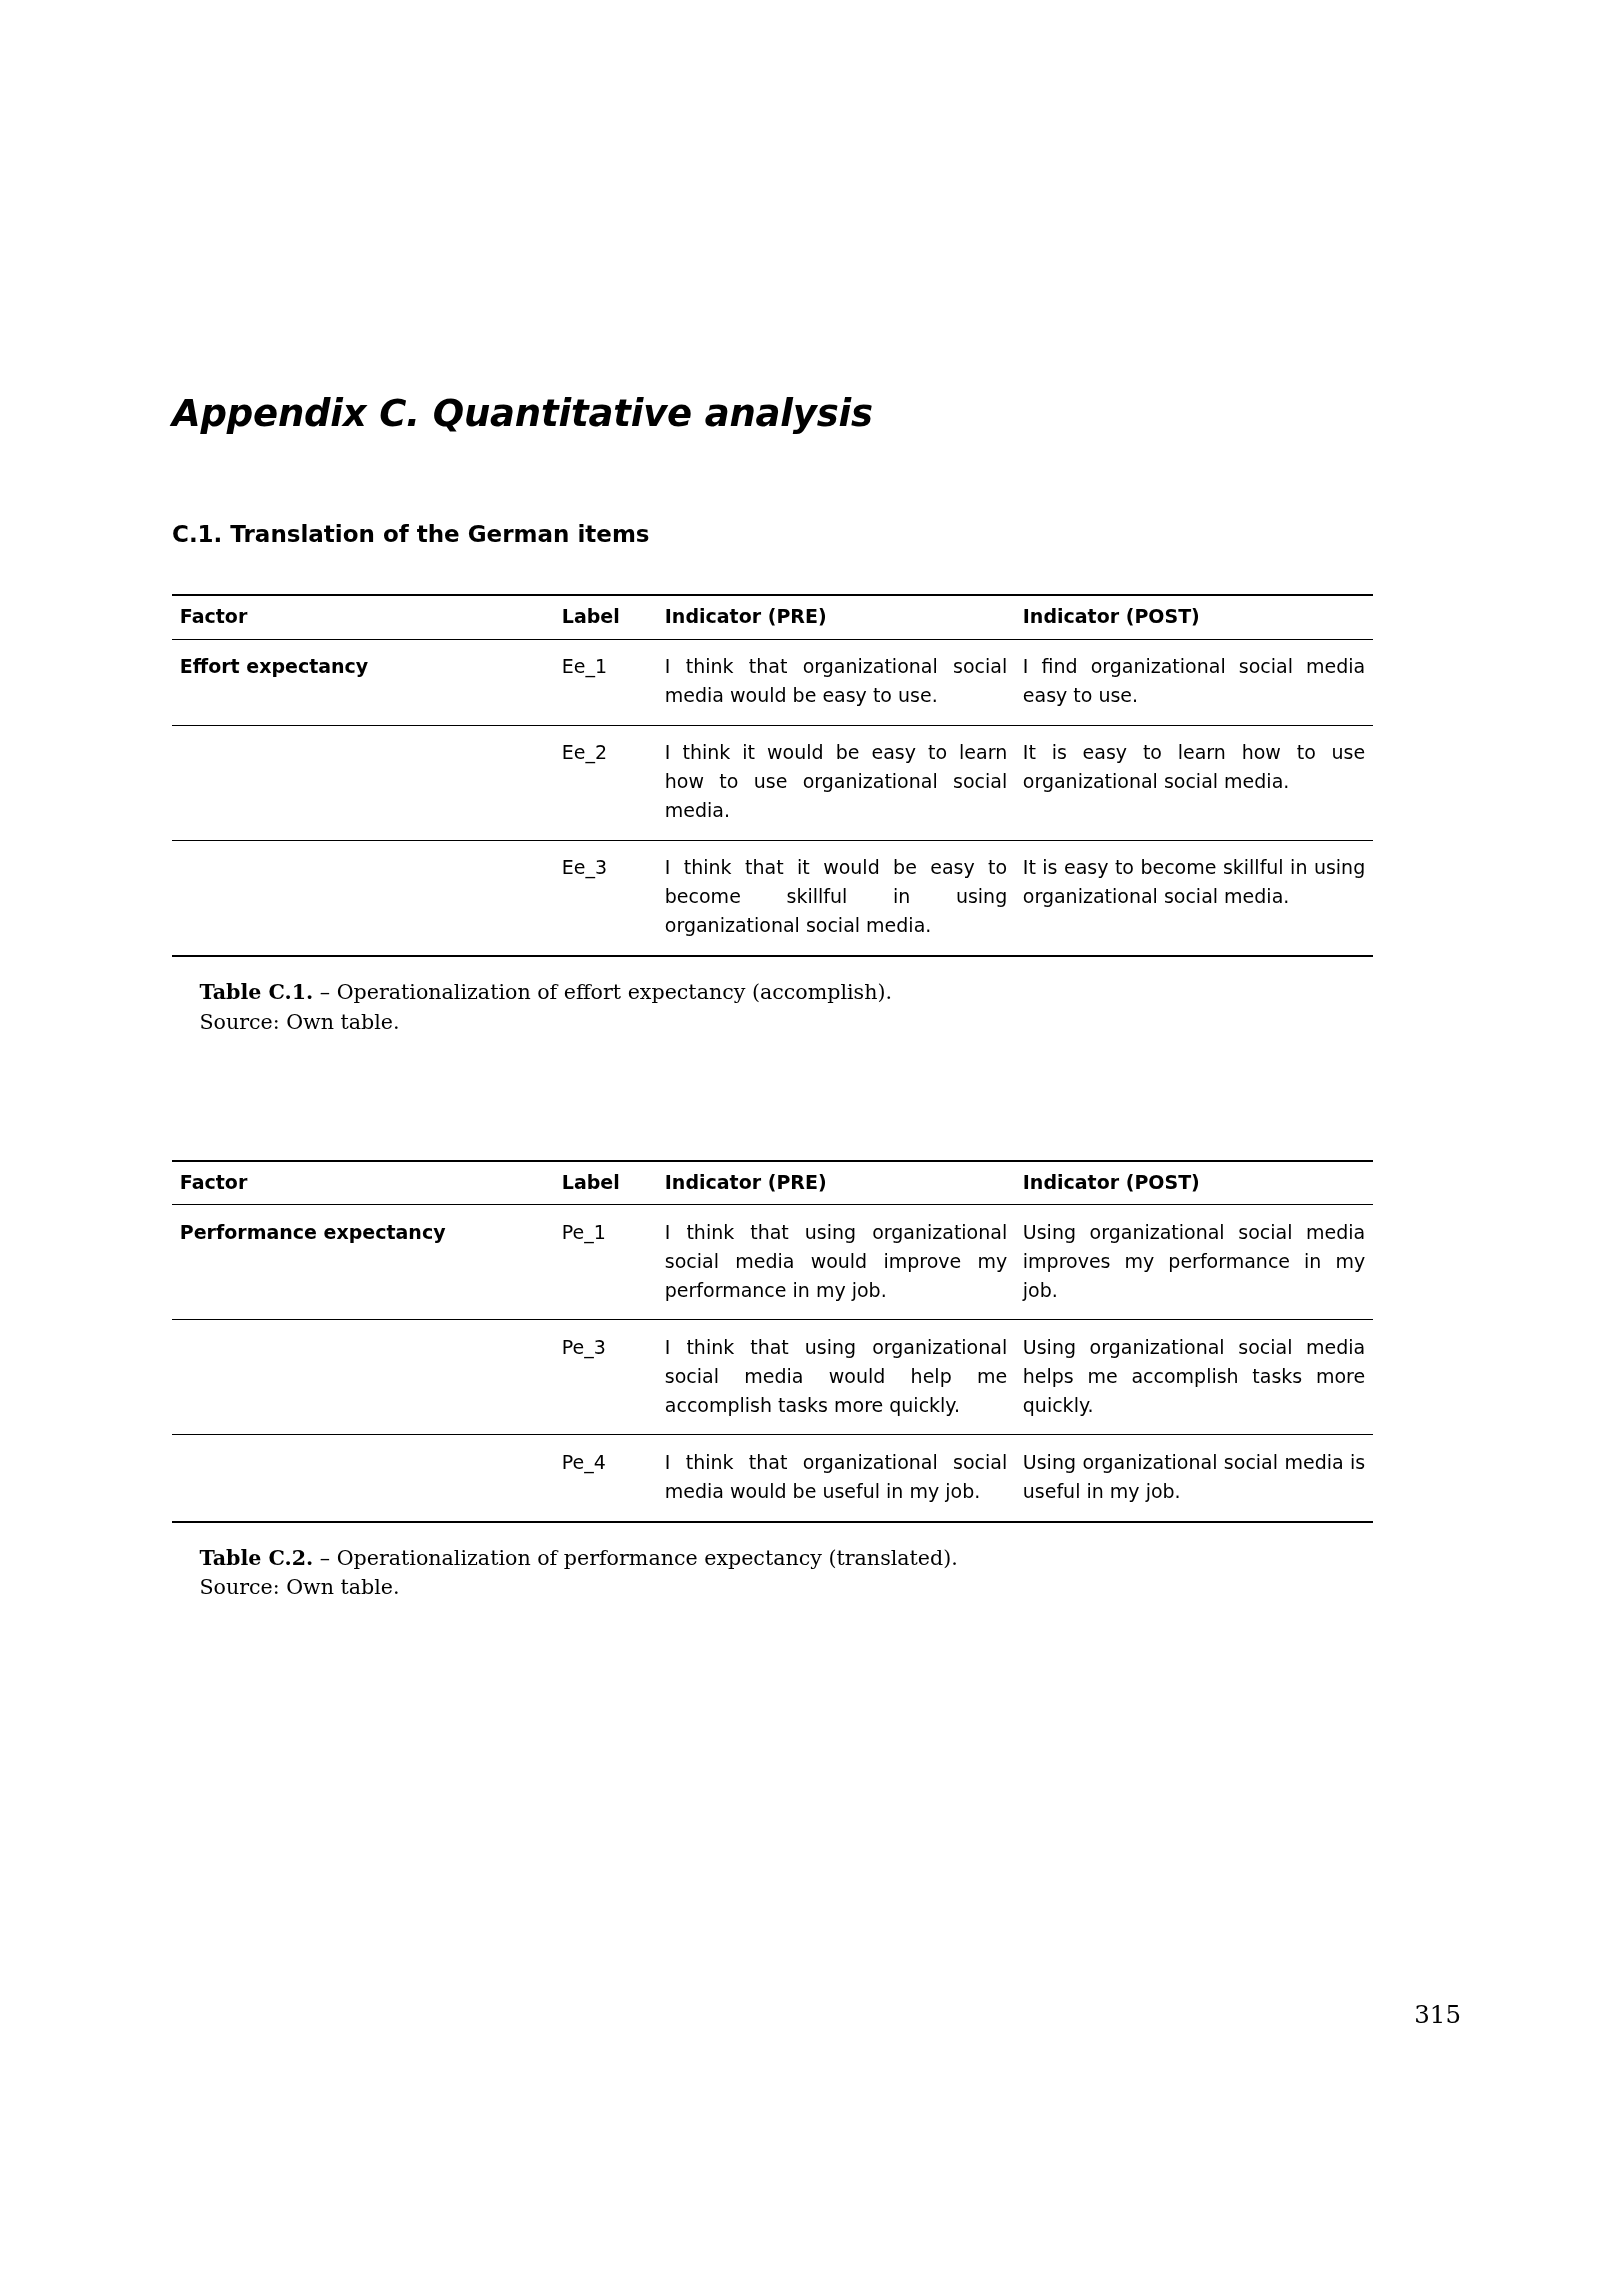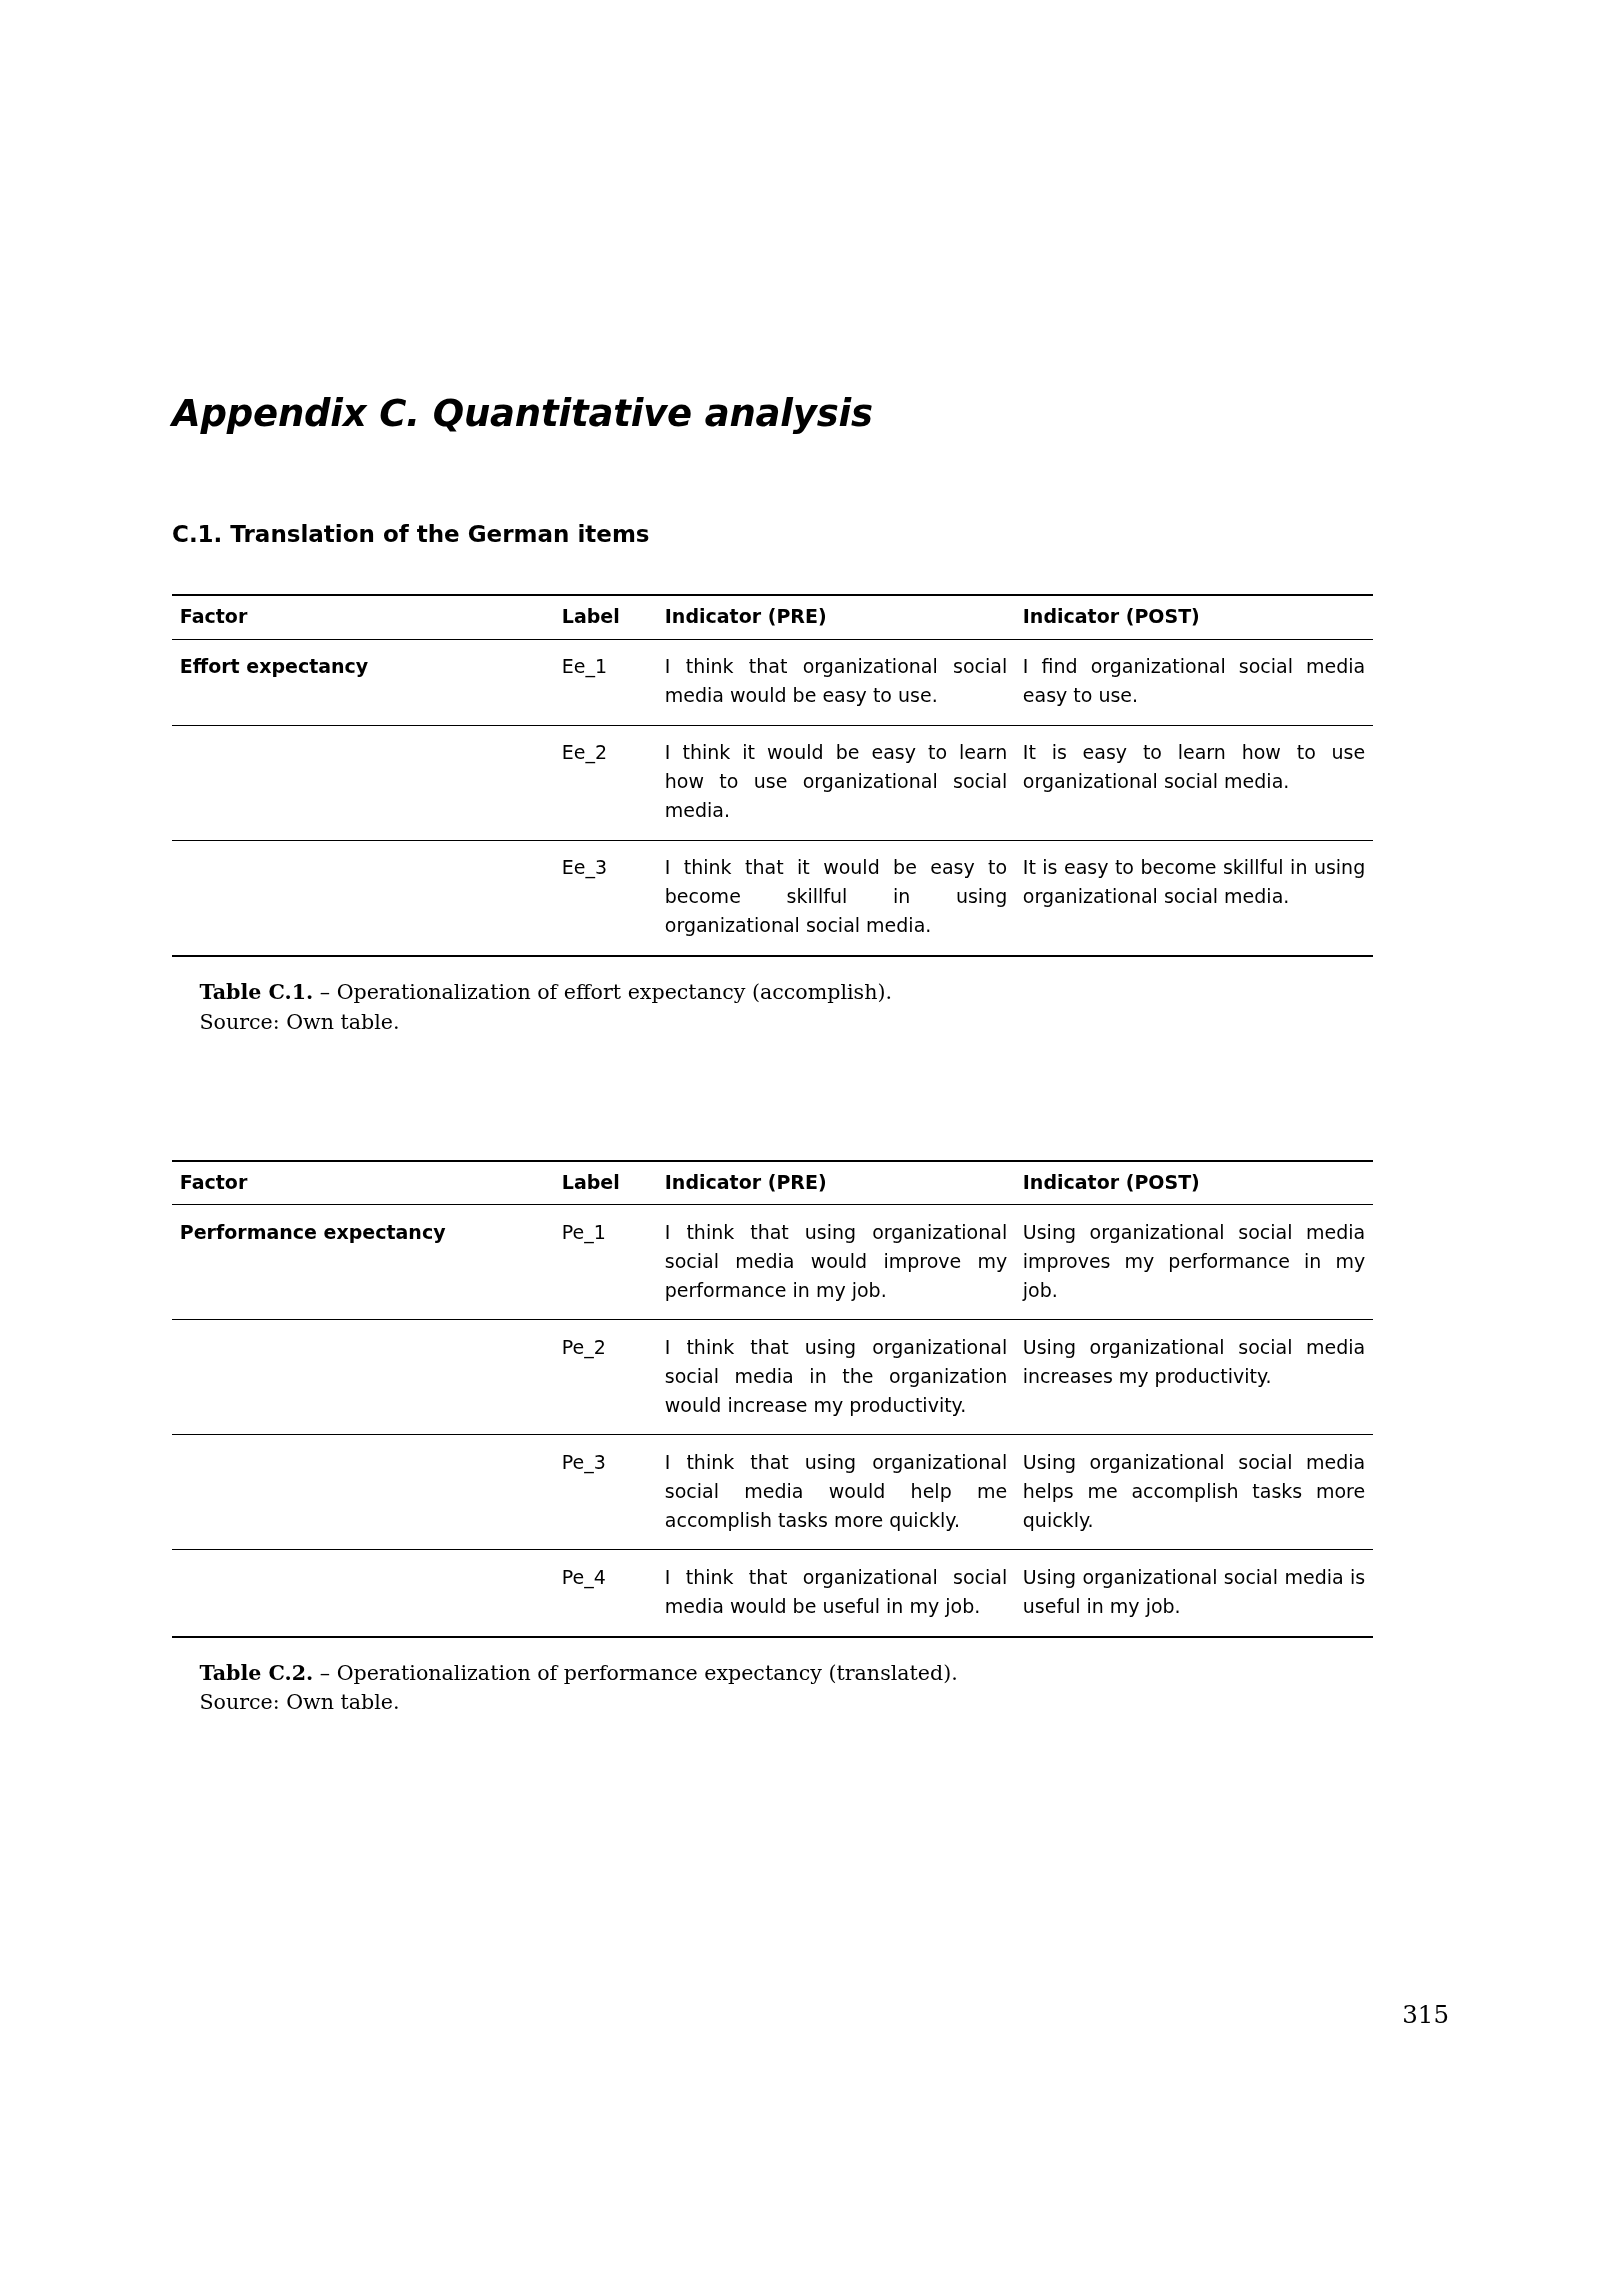--- a/index.html
+++ b/index.html
@@ -97,21 +97,21 @@
   .caption .cap-label {
     font-weight: bold;
   }
   .caption .cap-src {
     display: block;
   }
   .block-gap { height: 76px; }
 
   .page-number {
     position: absolute;
-    right: 172px;
+    right: 160px;
     top: 2000px;
     font-family: "DejaVu Serif", serif;
     font-size: 24.5px;
   }
 </style>
 </head>
 <body>
 
 <div class="page">
   <div class="content">
@@ -182,26 +182,20 @@
       </thead>
       <tbody>
         <tr class="body-row first-body">
           <td class="factor-cell">Performance expectancy</td>
           <td class="label-cell">Pe_1</td>
           <td>I think that using organizational social media would improve my performance in my job.</td>
           <td>Using organizational social media improves my performance in my job.</td>
         </tr>
         <tr class="body-row">
           <td class="factor-cell"></td>
-          <td class="label-cell">Pe_2</td>
-          <td>I think that using organizational social media in the organization would increase my productivity.</td>
-          <td>Using organizational social media increases my productivity.</td>
-        </tr>
-        <tr class="body-row">
-          <td class="factor-cell"></td>
           <td class="label-cell">Pe_3</td>
           <td>I think that using organizational social media would help me accomplish tasks more quickly.</td>
           <td>Using organizational social media helps me accomplish tasks more quickly.</td>
         </tr>
         <tr class="body-row last-row">
           <td class="factor-cell"></td>
           <td class="label-cell">Pe_4</td>
           <td>I think that organizational social media would be useful in my job.</td>
           <td>Using organizational social media is useful in my job.</td>
         </tr>

